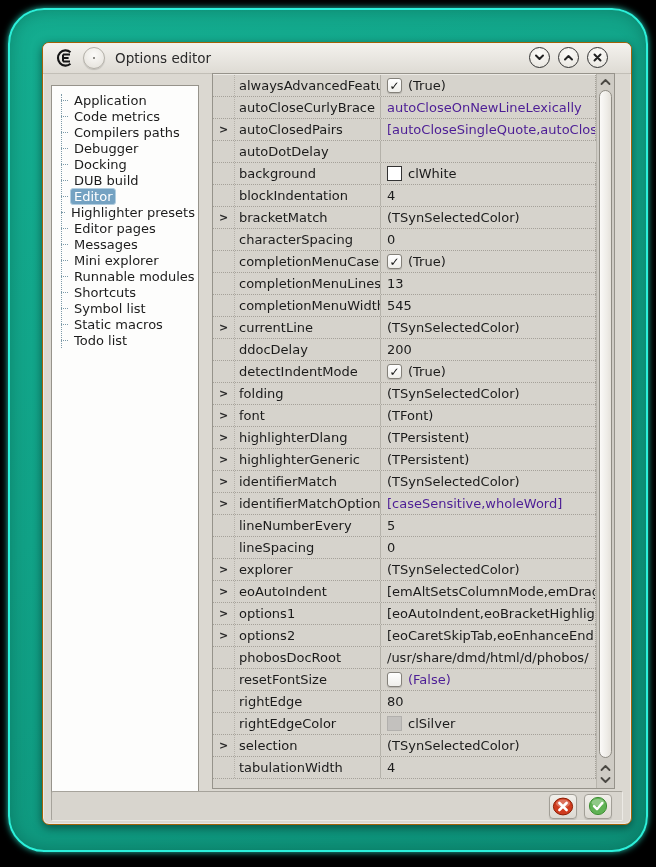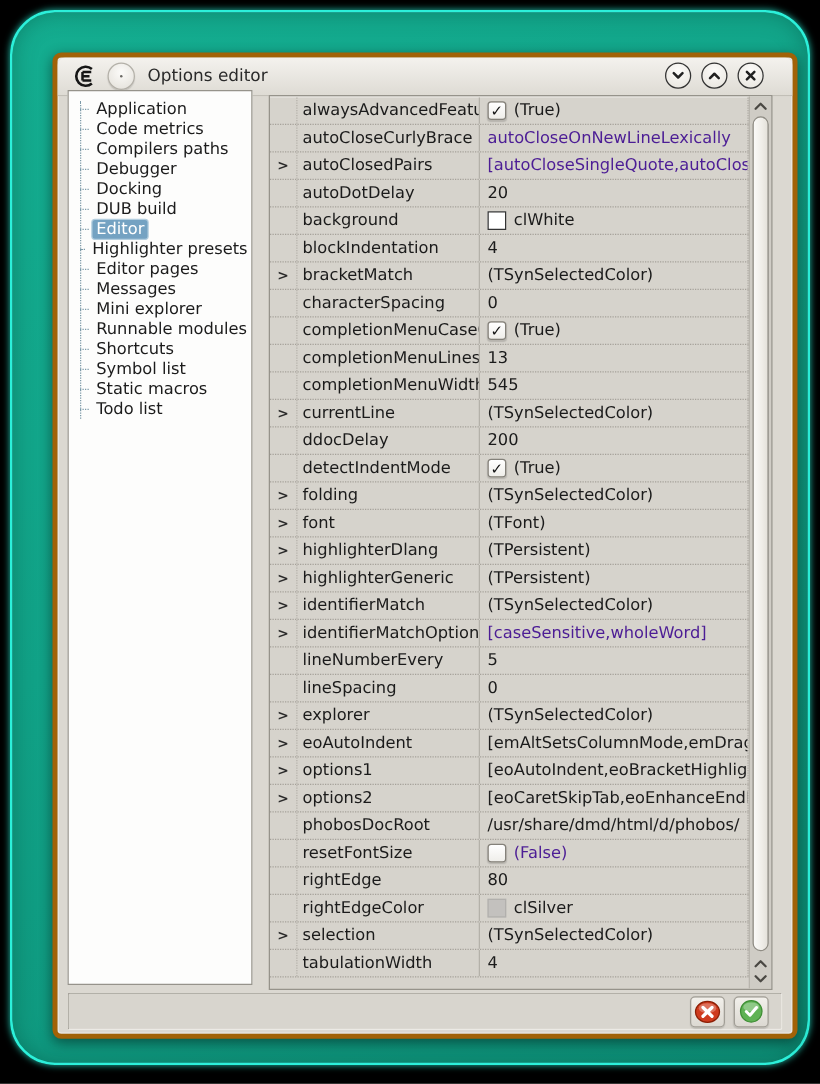--- a/index.html
+++ b/index.html
@@ -11,21 +11,21 @@
   .neon-frame{
     position:absolute;left:8px;top:8px;width:636px;height:840px;
     border-radius:36px;
     background:linear-gradient(150deg,#14ad90 0%,#11a287 45%,#0d9078 100%);
     border:2px solid #2cf0da;
     box-shadow:0 0 6px rgba(40,240,215,.8), inset 0 0 18px rgba(0,60,45,.35);
   }
   
   .window{
     position:absolute;left:42px;top:42px;width:588px;height:781px;
-    background:#dbd8d1;border:4px solid #a16207;border-radius:7px;
+    background:#dbd8d1;border:1px solid #a16207;border-radius:7px;
     box-shadow:0 3px 10px rgba(0,0,0,.45), inset 0 0 0 1px rgba(255,255,255,.45);
   }
   
   .titlebar{
     position:absolute;left:0;top:0;right:0;height:30px;
     border-radius:6px 6px 0 0;
     background:linear-gradient(#f4f2ee,#dedbd4);
     border-bottom:1px solid #c2bfb7;
   }
   .app-icon{position:absolute;left:12px;top:5px;width:20px;height:20px;}
@@ -41,21 +41,21 @@
   }
   .tb-btn{
     position:absolute;top:4px;width:21px;height:21px;border-radius:50%;
     background:radial-gradient(circle at 50% 30%,#fdfcfa,#e6e3dc);
     border:1.6px solid #333;box-sizing:border-box;
     display:flex;align-items:center;justify-content:center;
   }
   .tb-btn svg{display:block;}
   
   .tree-panel{
-    position:absolute;left:8px;top:26px;width:148px;height:716px;
+    position:absolute;left:8px;top:42px;width:148px;height:716px;
     background:#fdfdfc;border:1px solid #96938b;box-sizing:border-box;
     padding-top:6px;overflow:hidden;
   }
   .tree-trunk{
     position:absolute;left:9px;top:8px;height:254px;width:0;
     border-left:1px dotted #7d9aa8;
   }
   .tree-item{height:16px;display:flex;align-items:center;position:relative;}
   .tree-stub{display:inline-block;width:7px;height:0;border-top:1px dotted #7d9aa8;margin-left:9px;}
   .tree-label{
@@ -261,23 +261,20 @@
         <div class="prow">
           <span class="gutter">&gt;</span>
           <span class="pname">autoClosedPairs</span>
           <span class="pvalue">
             <span class="vtext green">[autoCloseSingleQuote,autoCloseD</span>
           </span>
         </div>
         <div class="prow">
           <span class="gutter"></span>
           <span class="pname">autoDotDelay</span>
-          <span class="pvalue">
-            <span class="vtext">20</span>
-          </span>
         </div>
         <div class="prow">
           <span class="gutter"></span>
           <span class="pname">background</span>
           <span class="pvalue">
             <span class="swatch" style="background: rgb(255, 255, 255); border: 1px solid rgb(51, 51, 51);"></span>
             <span class="vtext">clWhite</span>
           </span>
         </div>
         <div class="prow">

